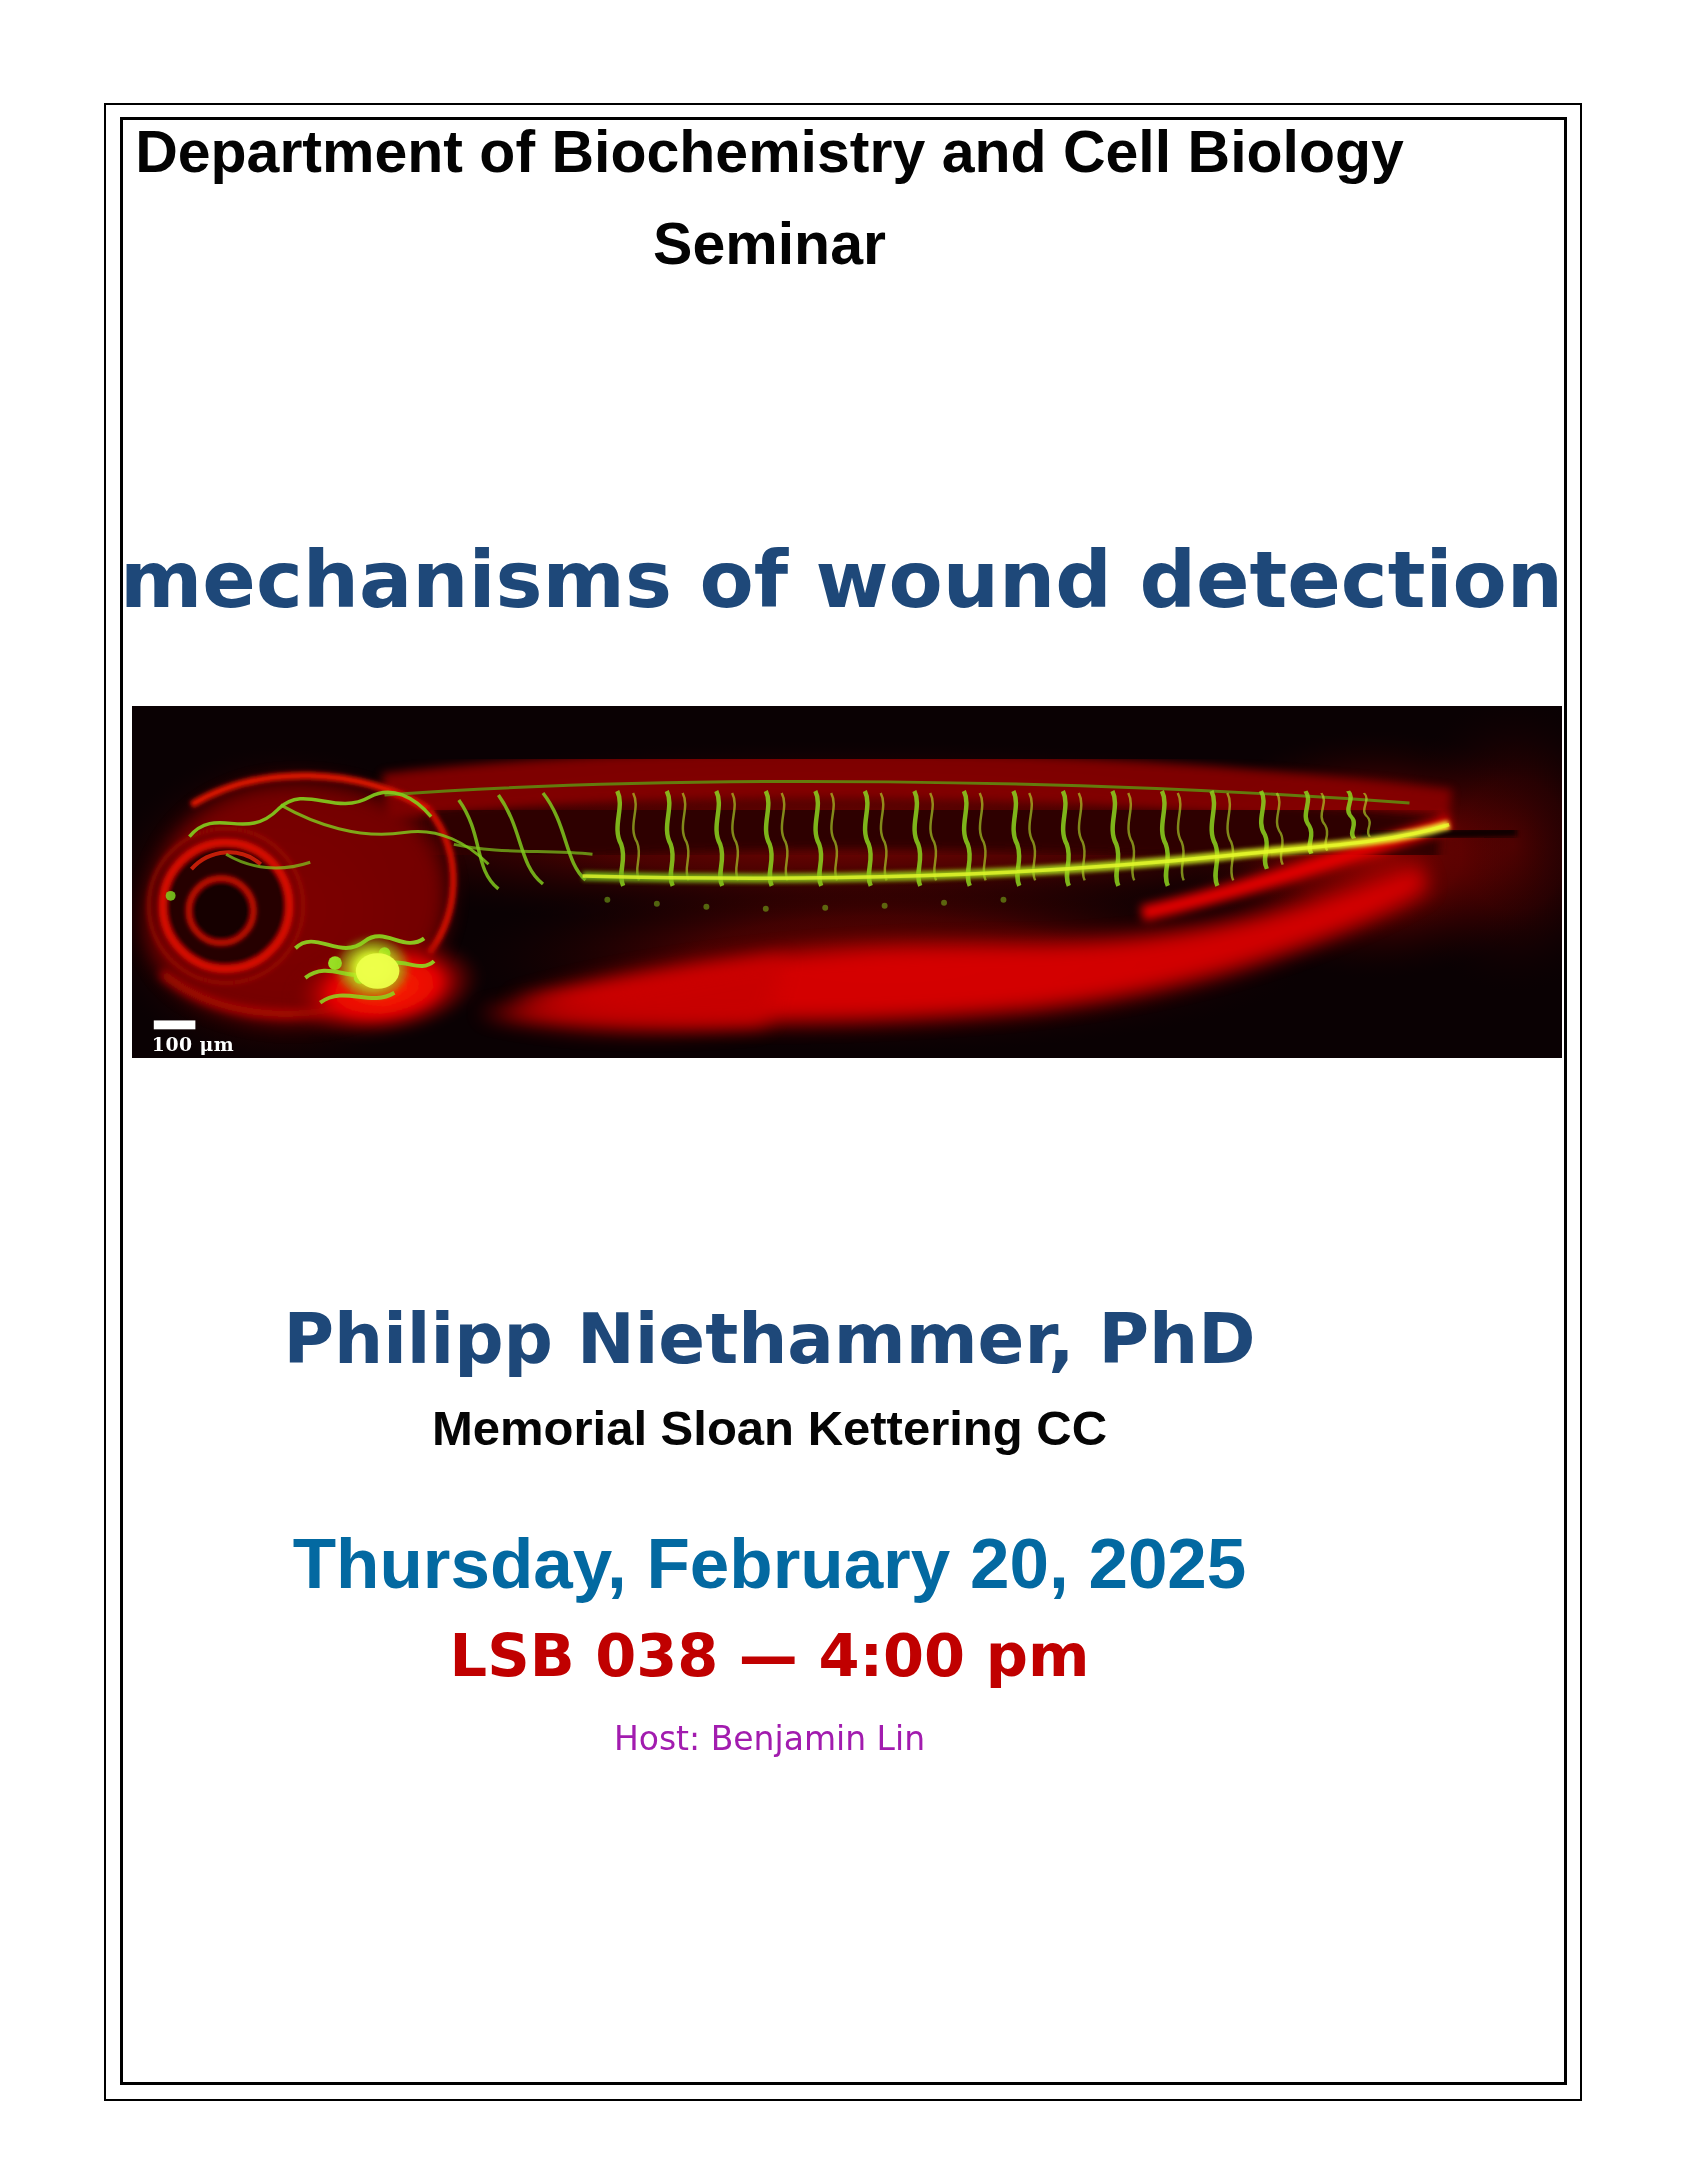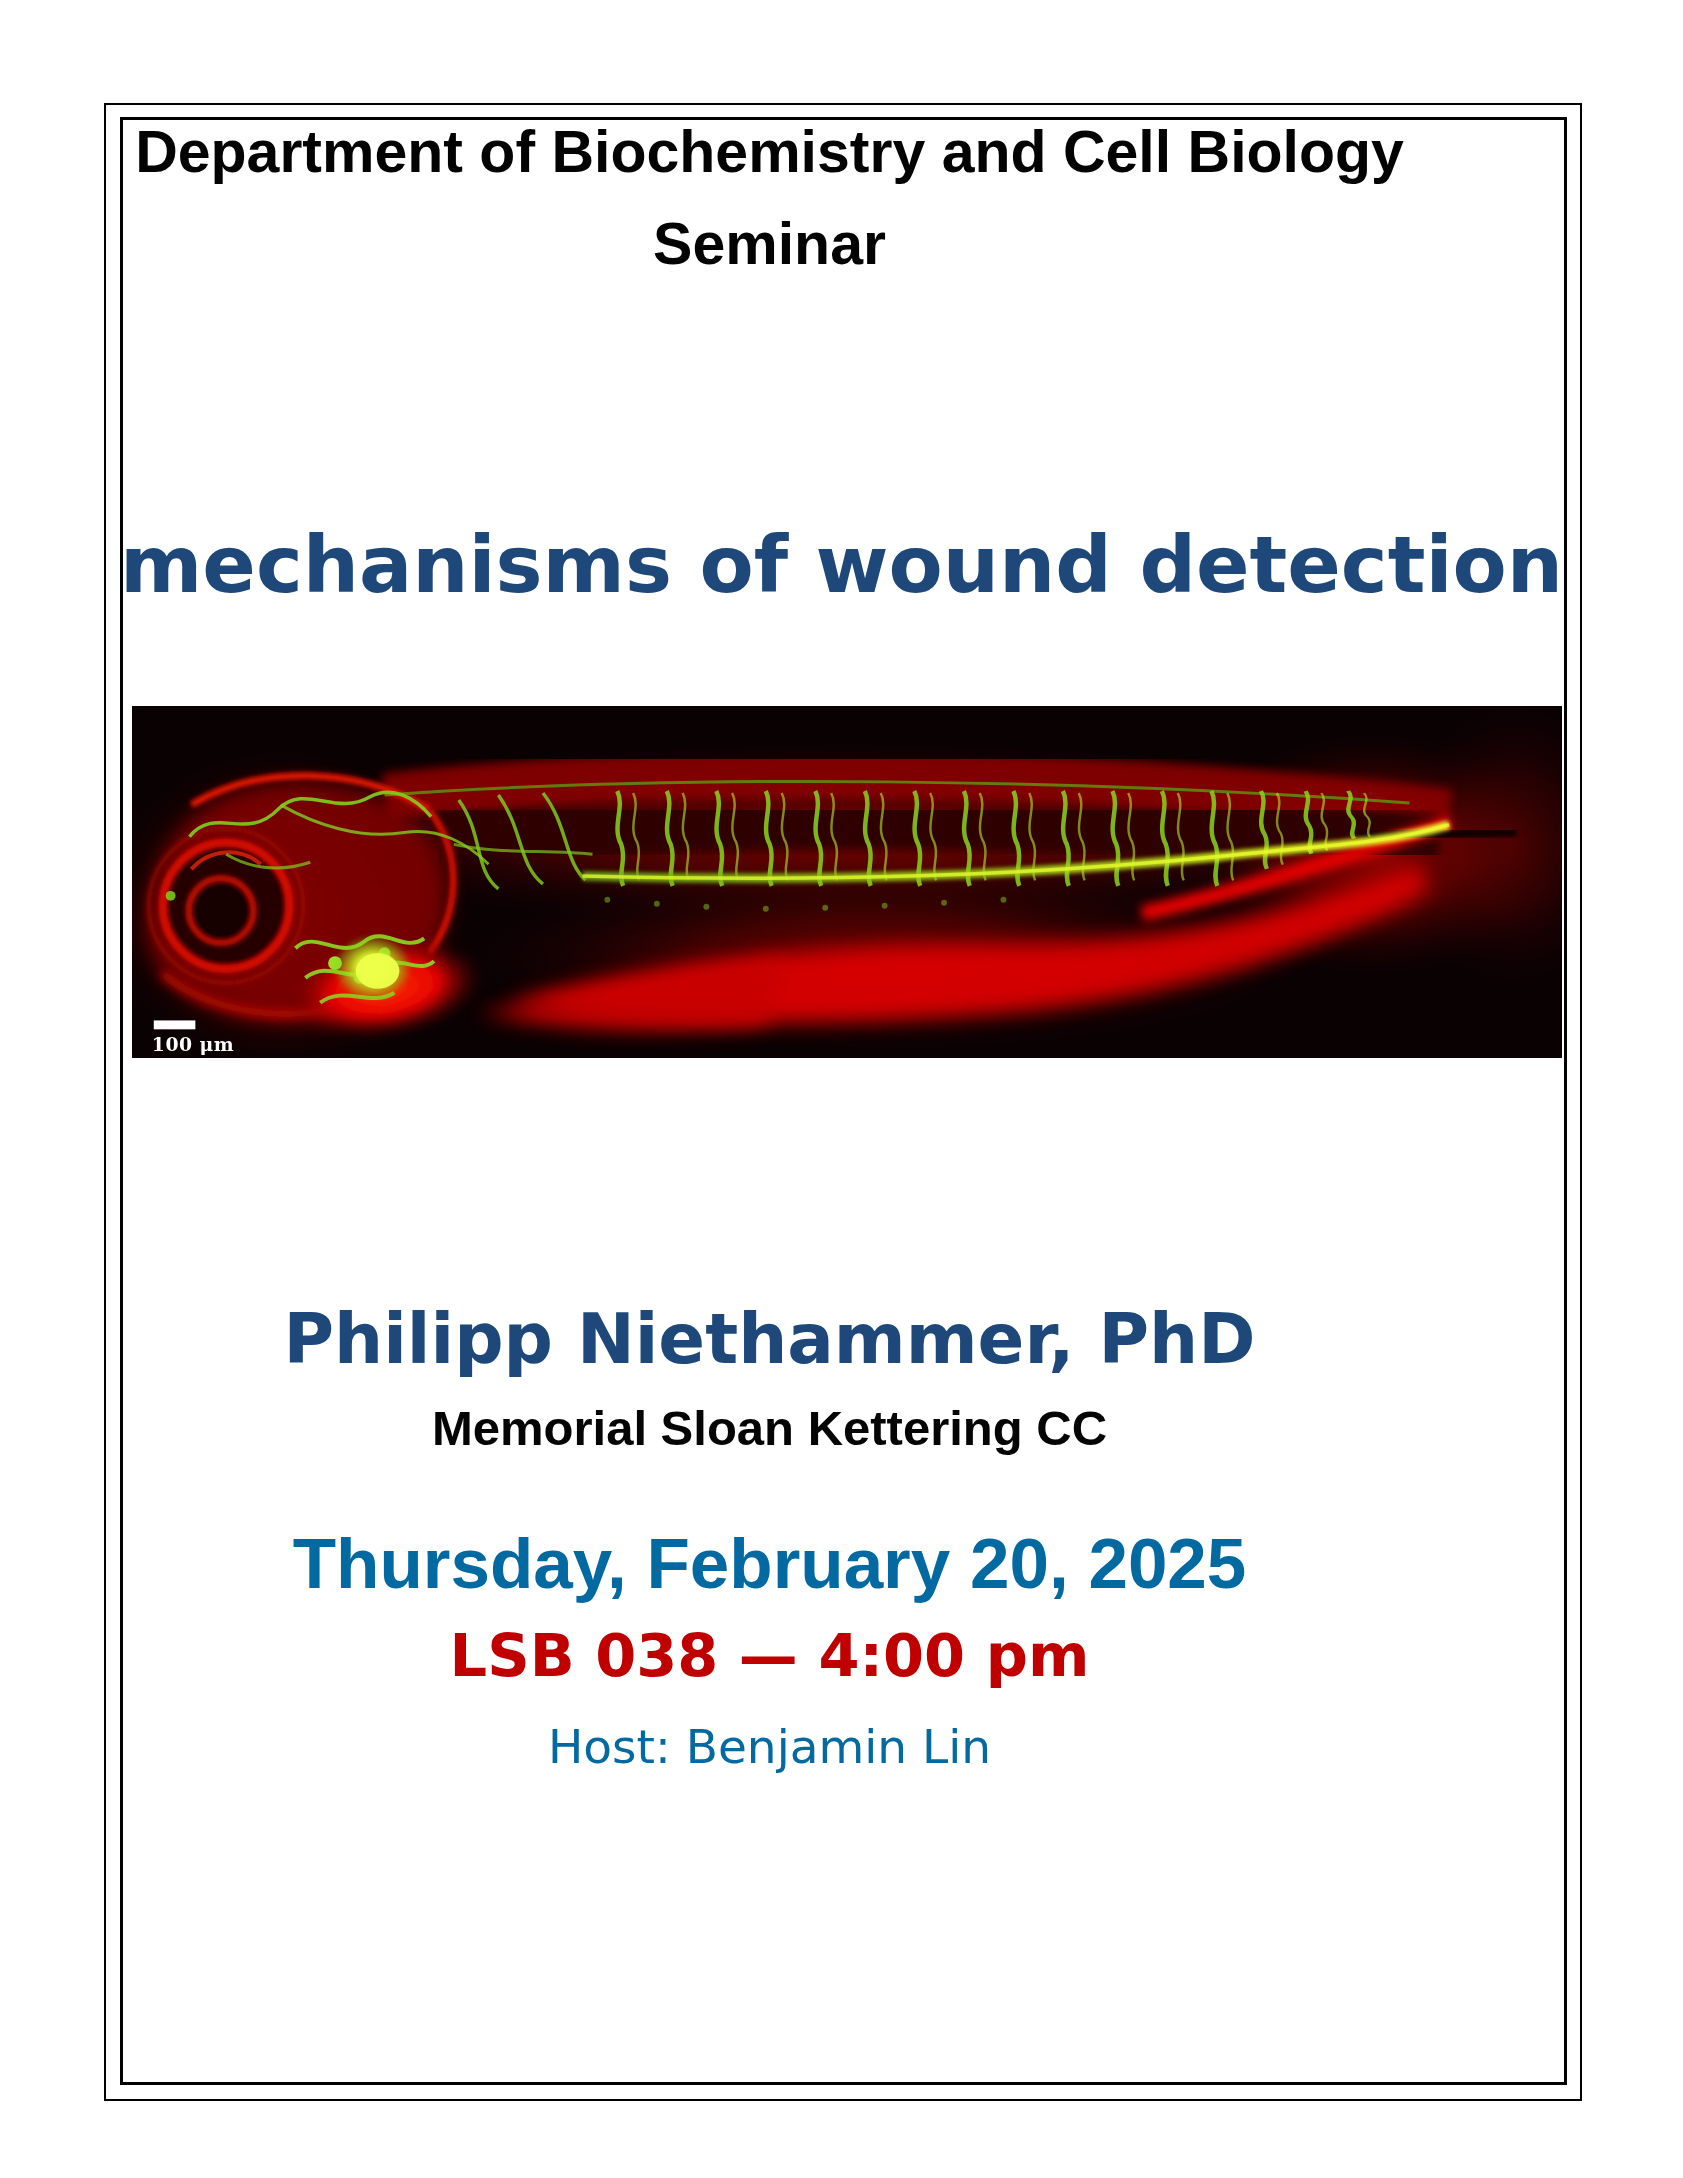--- a/index.html
+++ b/index.html
@@ -8,26 +8,26 @@
   .border-outer{position:absolute;left:104px;top:103px;width:1478px;height:1998px;
         border:2px solid #000;box-sizing:border-box;}
   .border-inner{position:absolute;left:120px;top:117px;width:1447px;height:1968px;
         border:3px solid #000;box-sizing:border-box;}
   .line{position:absolute;left:120px;width:1299px;text-align:center;line-height:1.15;white-space:nowrap;}
   .hdr{font-family:"Liberation Sans",sans-serif;font-weight:bold;font-size:59px;color:#030303;}
   .hdr1{top:119px;}
   .hdr2{top:211px;}
   .title{font-family:"DejaVu Sans",sans-serif;font-weight:bold;font-size:79px;color:#1E4879;}
   .title1{top:416px;}
-  .title2{top:520px;}
+  .title2{top:535px;}
   .speaker{top:1300px;font-family:"DejaVu Sans",sans-serif;font-weight:bold;font-size:69px;color:#1E4879;}
   .affil{top:1400px;font-family:"Liberation Sans",sans-serif;font-weight:bold;font-size:49px;color:#050505;}
   .date{top:1523px;font-family:"Liberation Sans",sans-serif;font-weight:bold;font-size:71px;color:#0369a1;text-align:center;}
   .place{top:1622px;font-family:"DejaVu Sans",sans-serif;font-weight:bold;font-size:59px;color:#C00000;}
-  .host{top:1720px;font-family:"DejaVu Sans",sans-serif;font-weight:normal;font-size:47px;color:#0369a1;}
+  .host{top:1720px;font-family:"DejaVu Sans",sans-serif;font-weight:normal;font-size:33px;color:#a21caf;}
   .footer{top:1877px;font-size:27px;color:#6F6F6F;font-family:"DejaVu Sans",sans-serif;}
   .footer .squeeze{display:inline-block;transform:scaleX(0.87);transform-origin:center;}
   .footer .enddot{color:#161616;}
   .micrograph{position:absolute;left:132px;top:706px;width:1430px;height:352px;display:block;}
 </style>
 </head>
 <body>
 
 <div class="page">
 

